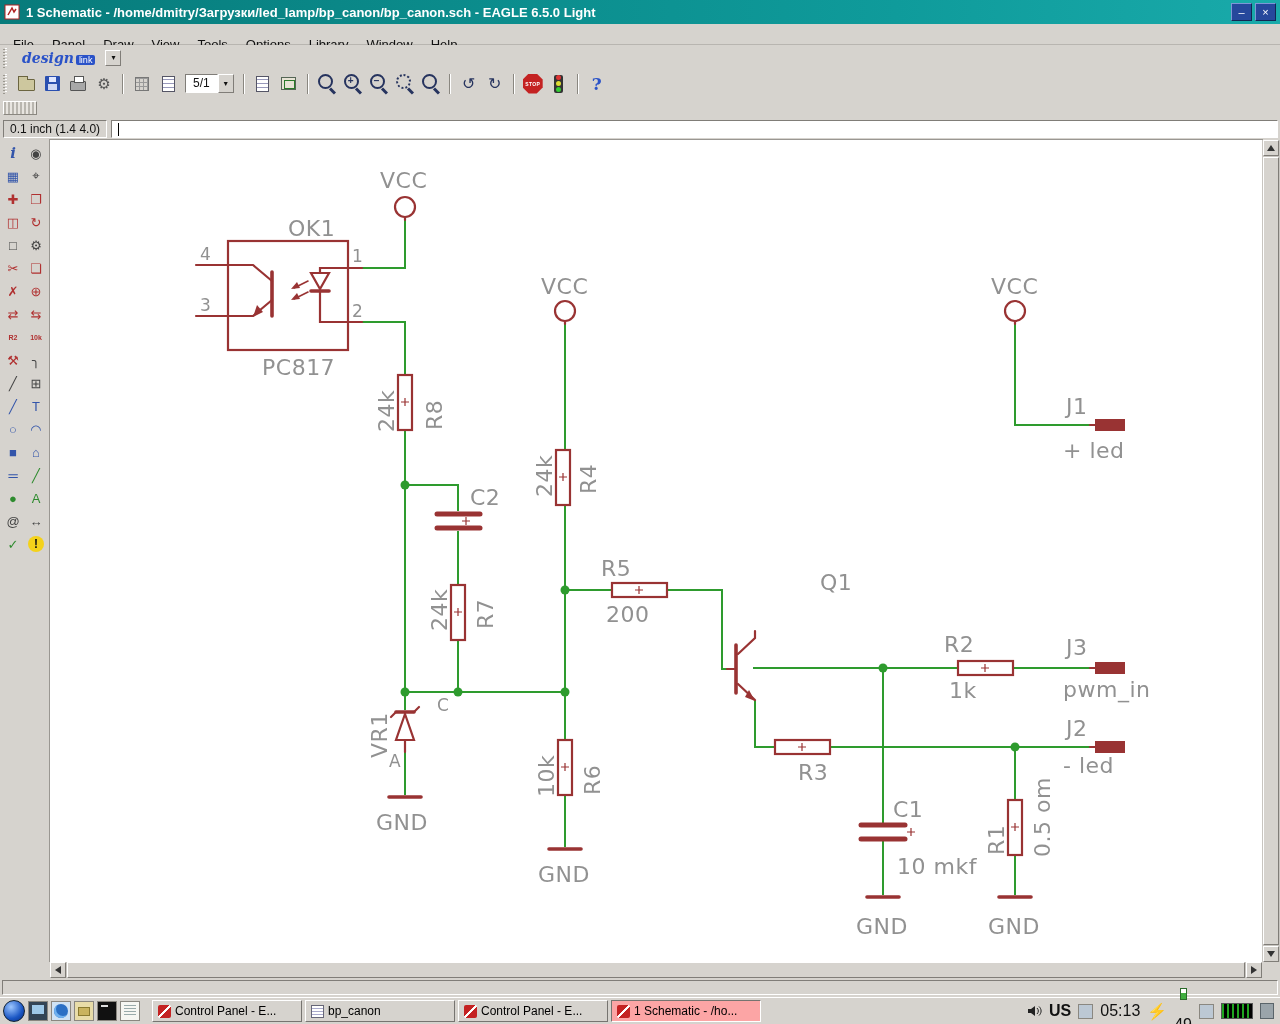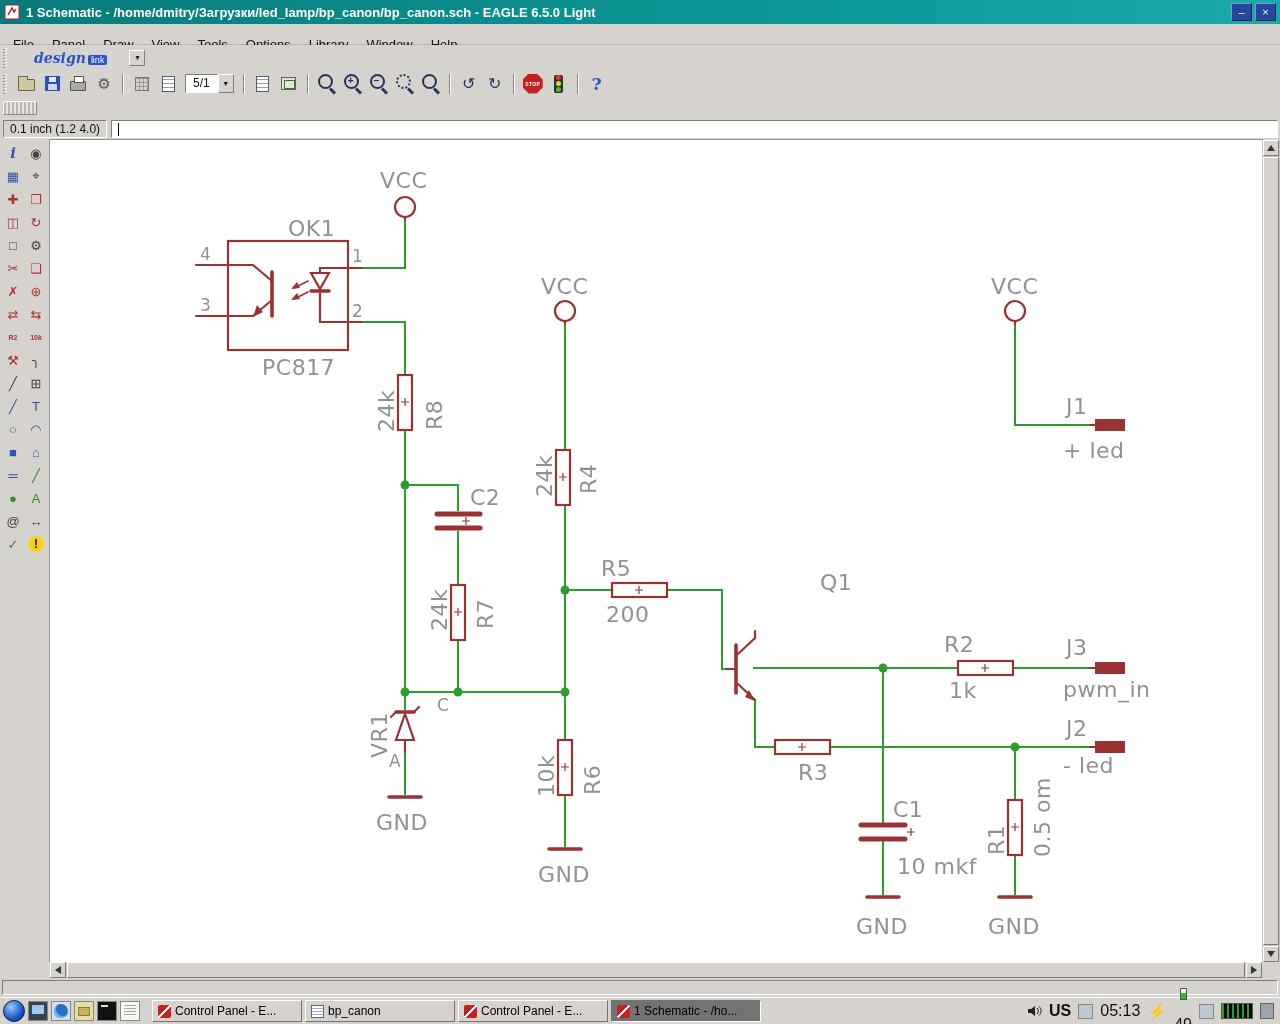--- a/index.html
+++ b/index.html
@@ -14,21 +14,21 @@
   .title-text { color:#fff; font-weight:bold; font-size:13px; white-space:nowrap; overflow:hidden; flex:1; }
   .win-btns { display:flex; gap:3px; }
   .win-btn { width:21px; height:18px; background:#26489c; color:#fff; font-size:11px; line-height:14px;
     border:1px solid; border-color:#7d97d6 #122653 #122653 #7d97d6; text-align:center; cursor:default; }
 
   .menubar { left:0; top:24px; width:1280px; height:21px; background:#d6d3ce; display:flex; align-items:center;
     border-bottom:1px solid #b8b5b0; padding-left:4px; }
   .menu-item { padding:2px 9px; font-size:13px;margin-top:20px; }
 
   .row { left:0; width:1280px; background:#d6d3ce; display:flex; align-items:center; }
-  .row-dl { top:45px; height:25px; gap:16px; padding-left:3px; }
+  .row-dl { top:45px; height:25px; gap:4px; padding-left:3px; }
   .row-tb { top:70px; height:27px; gap:2px; padding-left:3px; }
   .row-hd { top:97px; height:21px; padding-left:3px; }
   .row-cmd { top:118px; height:22px; gap:4px; padding:0 2px 0 3px; }
 
   .grip { width:5px; height:20px; margin-right:4px;
     background:repeating-linear-gradient(0deg,#9a978f 0 1px,transparent 1px 3px),
                repeating-linear-gradient(0deg,#fff 0 1px,transparent 1px 3px);
     background-position:0 0,2px 1px; background-size:2px 100%,2px 100%; background-repeat:repeat-y; }
   .hgrip { width:34px; height:14px; border:1px solid; border-color:#fff #8a8780 #8a8780 #fff;
     background:repeating-linear-gradient(90deg,#b9b6af 0 2px,#e8e5e0 2px 4px); }
@@ -134,21 +134,21 @@
   .ql { width:20px; height:20px; border:1px solid #8a8780; flex:none; position:relative; }
   .ql-monitor { background:#345; } .ql-monitor::before { content:""; position:absolute; inset:3px 3px 6px 3px; background:#9ec8e8; }
   .ql-globe { background:#cfe2f4; } .ql-globe::before { content:""; position:absolute; inset:2px; border-radius:50%;
     background:#2a6fc4; box-shadow:inset 2px -2px 0 #6fb1ef; }
   .ql-folder { background:#e8dca8; } .ql-folder::before { content:""; position:absolute; inset:5px 3px 4px 3px; background:#c9b35e; border:1px solid #8a7a30; }
   .ql-term { background:#111; } .ql-term::before { content:""; position:absolute; left:3px; top:3px; width:7px; height:2px; background:#ddd; }
   .ql-edit { background:#f6f6f2; } .ql-edit::before { content:""; position:absolute; inset:3px;
     background:repeating-linear-gradient(0deg,transparent 0 2px,#9aa 2px 3px); }
   .task { width:150px; height:22px; background:#d6d3ce; border:1px solid; border-color:#fff #767470 #767470 #fff;
     display:flex; align-items:center; gap:4px; padding:0 5px; font-size:12px; white-space:nowrap; overflow:hidden; flex:none; }
-  .task.active { background:#737373; border-color:#767470 #fff #fff #767470; }
+  .task.active { background:#fca5a5; border-color:#767470 #fff #fff #767470; }
   .ticon { width:13px; height:13px; flex:none; border-radius:2px; }
   .ticon-eagle { background:linear-gradient(135deg,#c42222 44%,#fff 44% 56%,#c42222 56%); }
   .ticon-doc { background:#fff; border:1px solid #667;
     background-image:repeating-linear-gradient(0deg,transparent 0 2px,#aac 2px 3px); border-radius:0; }
   .tray { margin-left:auto; display:flex; align-items:center; gap:7px; padding-right:3px; font-size:16px; }
   .tray-txt { font-weight:bold; }
   .cpu { width:32px; height:16px; background:#000;
     background-image:repeating-linear-gradient(90deg,#1fa51f 0 2px,#000 2px 5px); border:1px solid #555; }
   .pager { width:14px; height:16px; background:#9aa4aa; border:1px solid #5a646a; }
   .batt { display:flex; align-items:center; gap:16px;flex-direction:column; }
@@ -266,21 +266,21 @@
   <span class="tsep"></span>
   <span class="tbtn">
       <span class="help-q">?</span>
     </span>
 </div>
 
 <div class="abs row row-hd">
   <span class="hgrip"></span>
 </div>
 <div class="abs row row-cmd">
-  <span class="coords">0.1 inch (1.2 4.0)</span>
+  <span class="coords">0.1 inch (1.4 4.0)</span>
   <span class="cmdline">
     <input style="position: absolute; inset: 0px; border: none; outline: none; font-size: 12px; padding: 0px 4px; background: transparent;" value="">
     <span class="caret"></span>
   </span>
 </div>
 
 <div class="abs palette">
   <span class="tool c-blue it">i</span>
   <span class="tool c-dark">◉</span>
   <span class="tool c-blue">▦</span>

